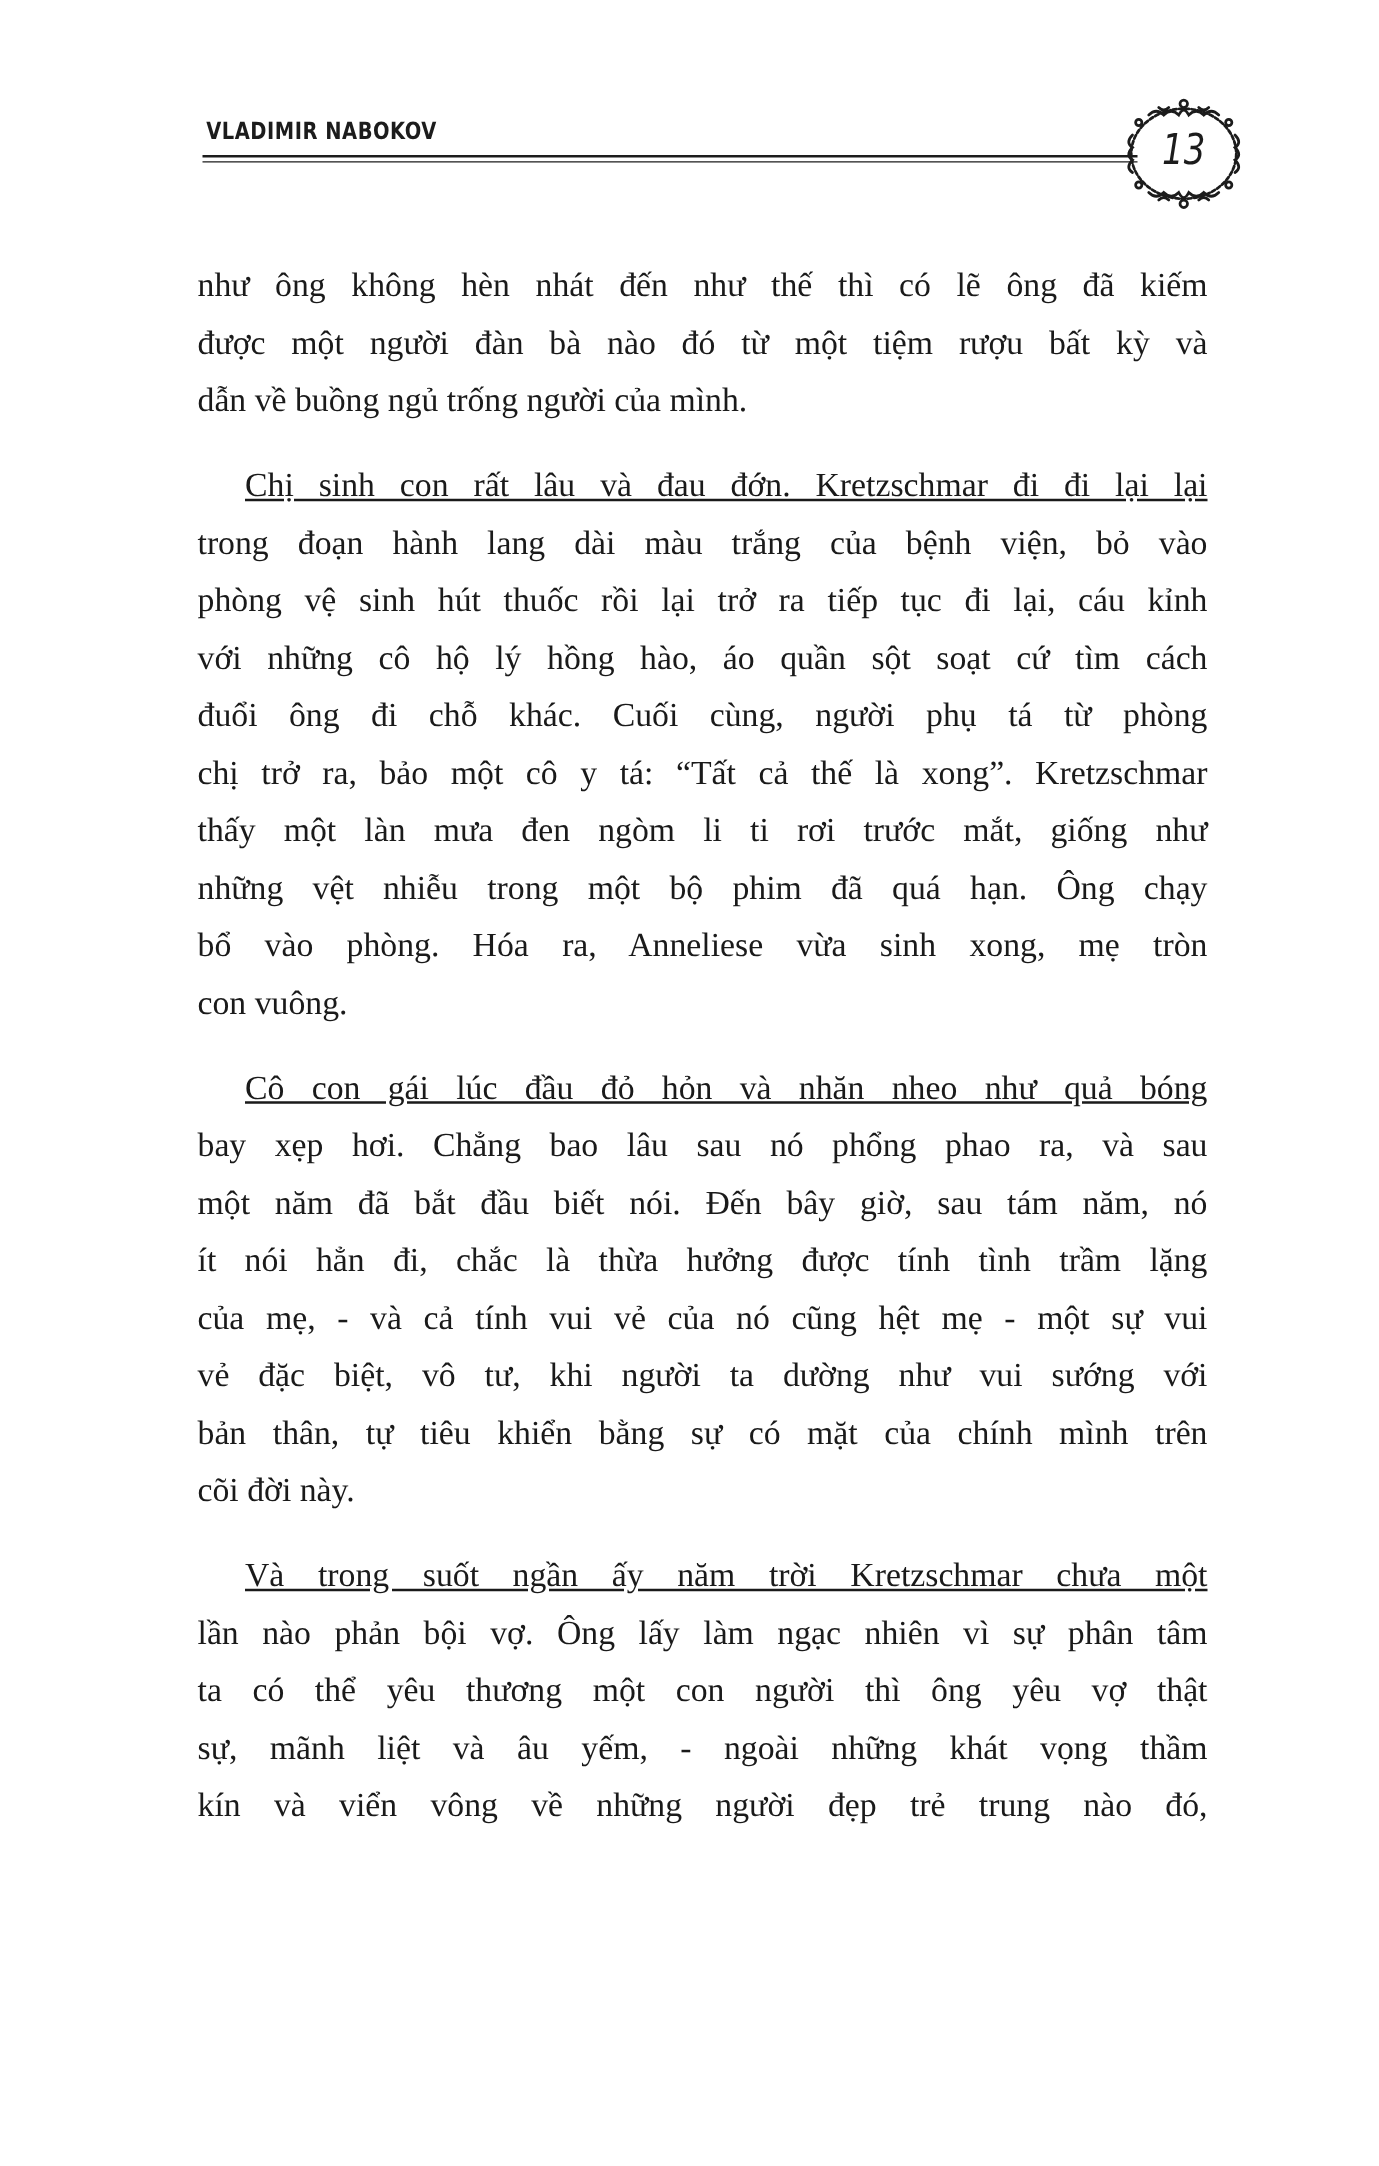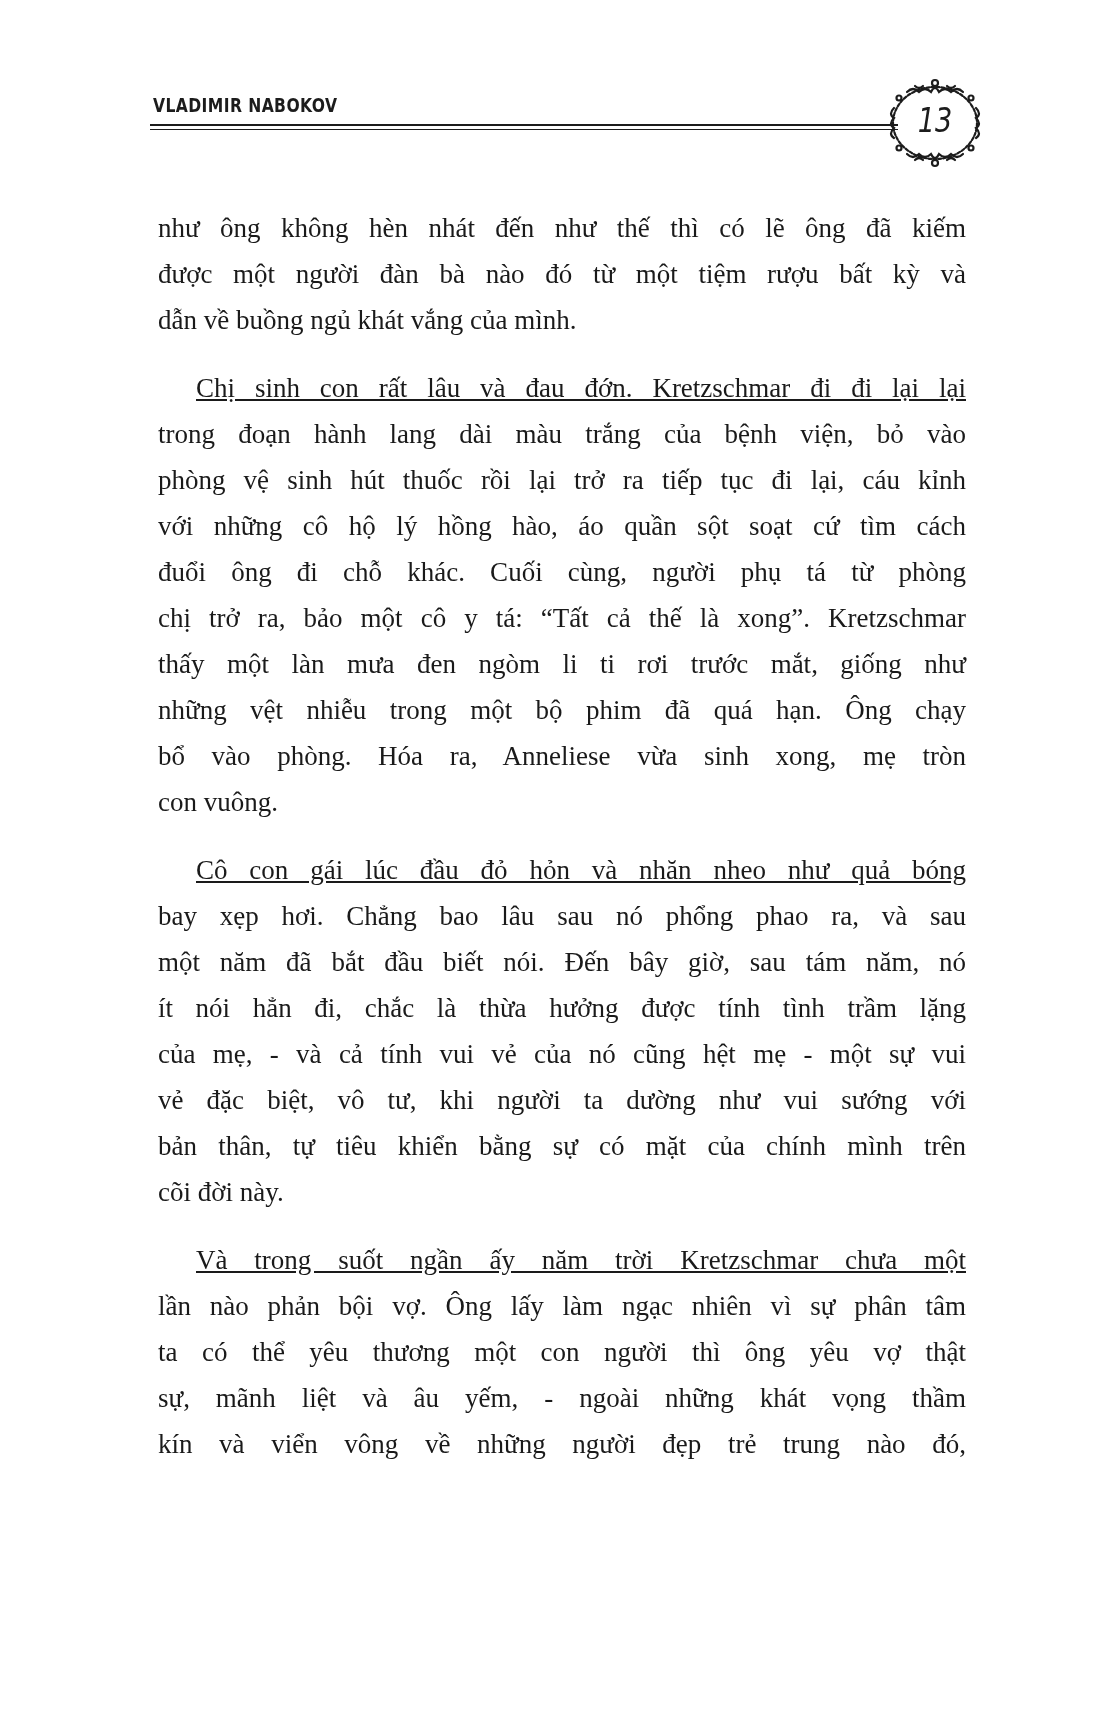--- a/index.html
+++ b/index.html
@@ -9,21 +9,21 @@
     }
     body {
       width: 1103px;
       height: 1733px;
       position: relative;
       overflow: hidden;
       color: #1a1a1a;
     }
     .page-header {
       position: absolute;
-      left: 150px;
+      left: 162px;
       top: 88px;
       width: 840px;
       height: 90px;
     }
     .author {
       position: absolute;
       left: 3px;
       top: 6px;
       font-family: "DejaVu Sans", sans-serif;
       font-size: 19px;
@@ -126,21 +126,21 @@
       </g>
     </svg>
     <div class="page-number">13</div>
   </div>
 </div>
 
 <div class="body-text">
   <div class="paragraph">
     <span class="line">như ông không hèn nhát đến như thế thì có lẽ ông đã kiếm</span>
     <span class="line">được một người đàn bà nào đó từ một tiệm rượu bất kỳ và</span>
-    <span class="line last">dẫn về buồng ngủ khát vắng của mình.</span>
+    <span class="line last">dẫn về buồng ngủ trống người của mình.</span>
   </div>
   <div class="paragraph">
     <span class="line indent">Chị sinh con rất lâu và đau đớn. Kretzschmar đi đi lại lại</span>
     <span class="line">trong đoạn hành lang dài màu trắng của bệnh viện, bỏ vào</span>
     <span class="line">phòng vệ sinh hút thuốc rồi lại trở ra tiếp tục đi lại, cáu kỉnh</span>
     <span class="line">với những cô hộ lý hồng hào, áo quần sột soạt cứ tìm cách</span>
     <span class="line">đuổi ông đi chỗ khác. Cuối cùng, người phụ tá từ phòng</span>
     <span class="line">chị trở ra, bảo một cô y tá: “Tất cả thế là xong”. Kretzschmar</span>
     <span class="line">thấy một làn mưa đen ngòm li ti rơi trước mắt, giống như</span>
     <span class="line">những vệt nhiễu trong một bộ phim đã quá hạn. Ông chạy</span>

